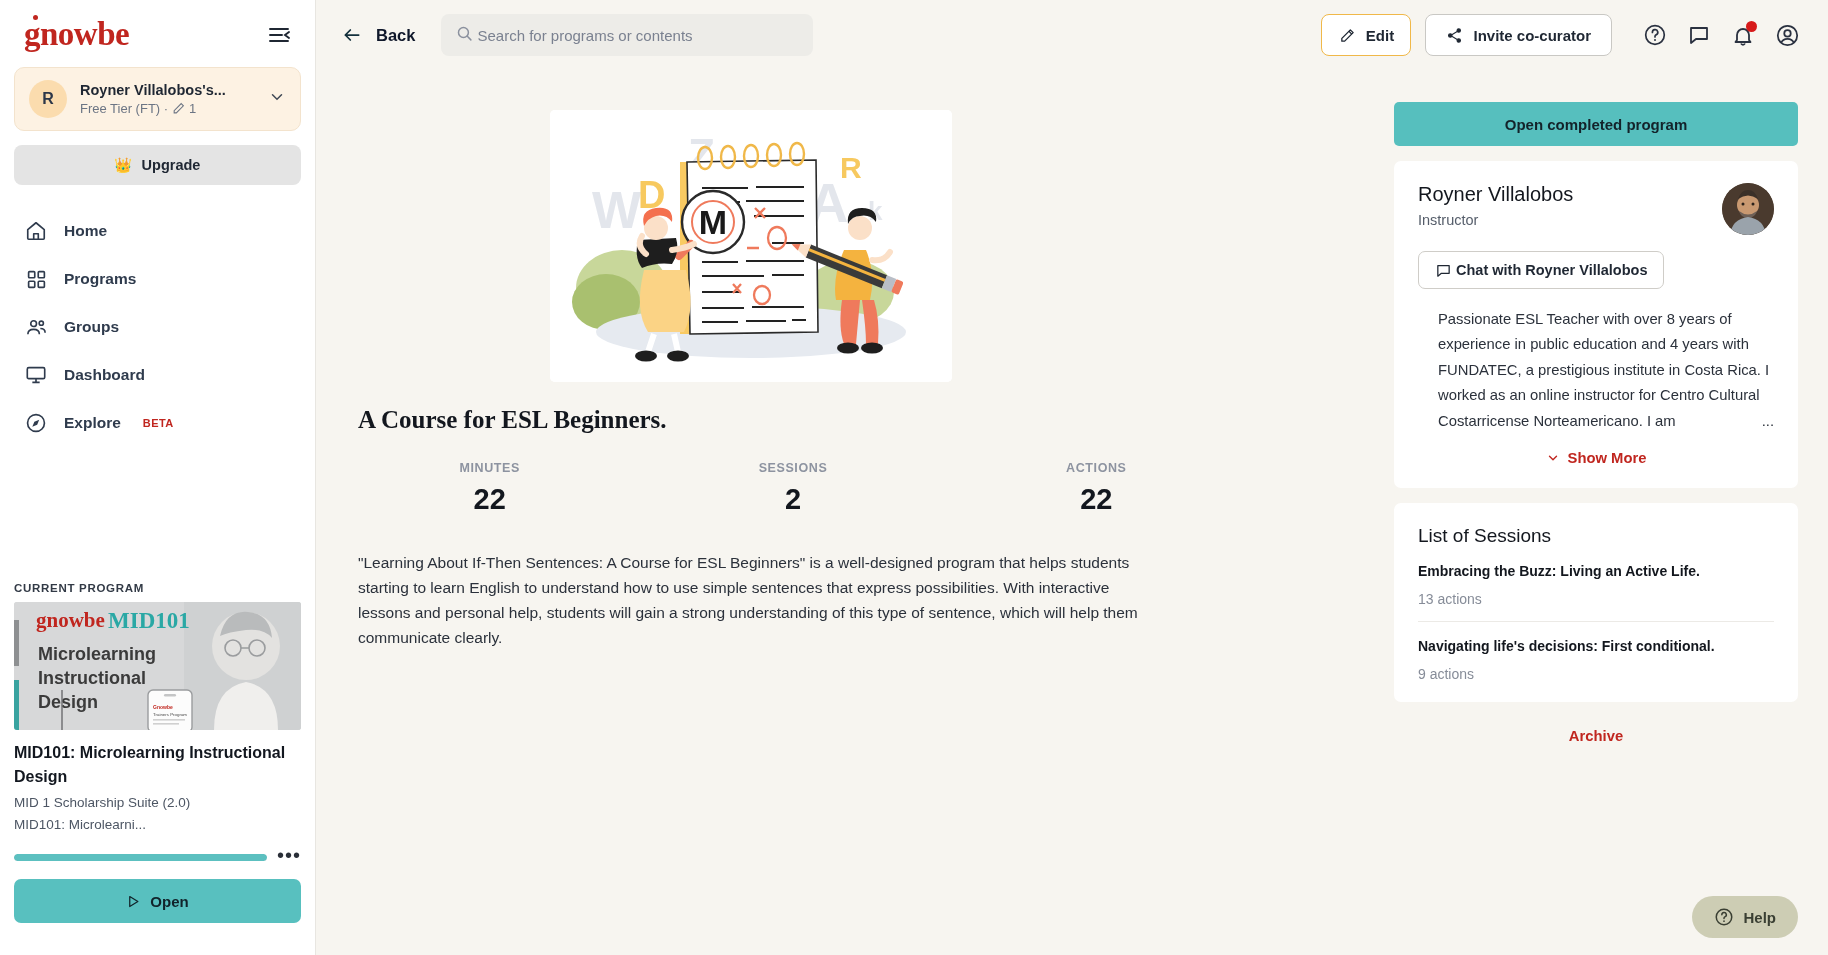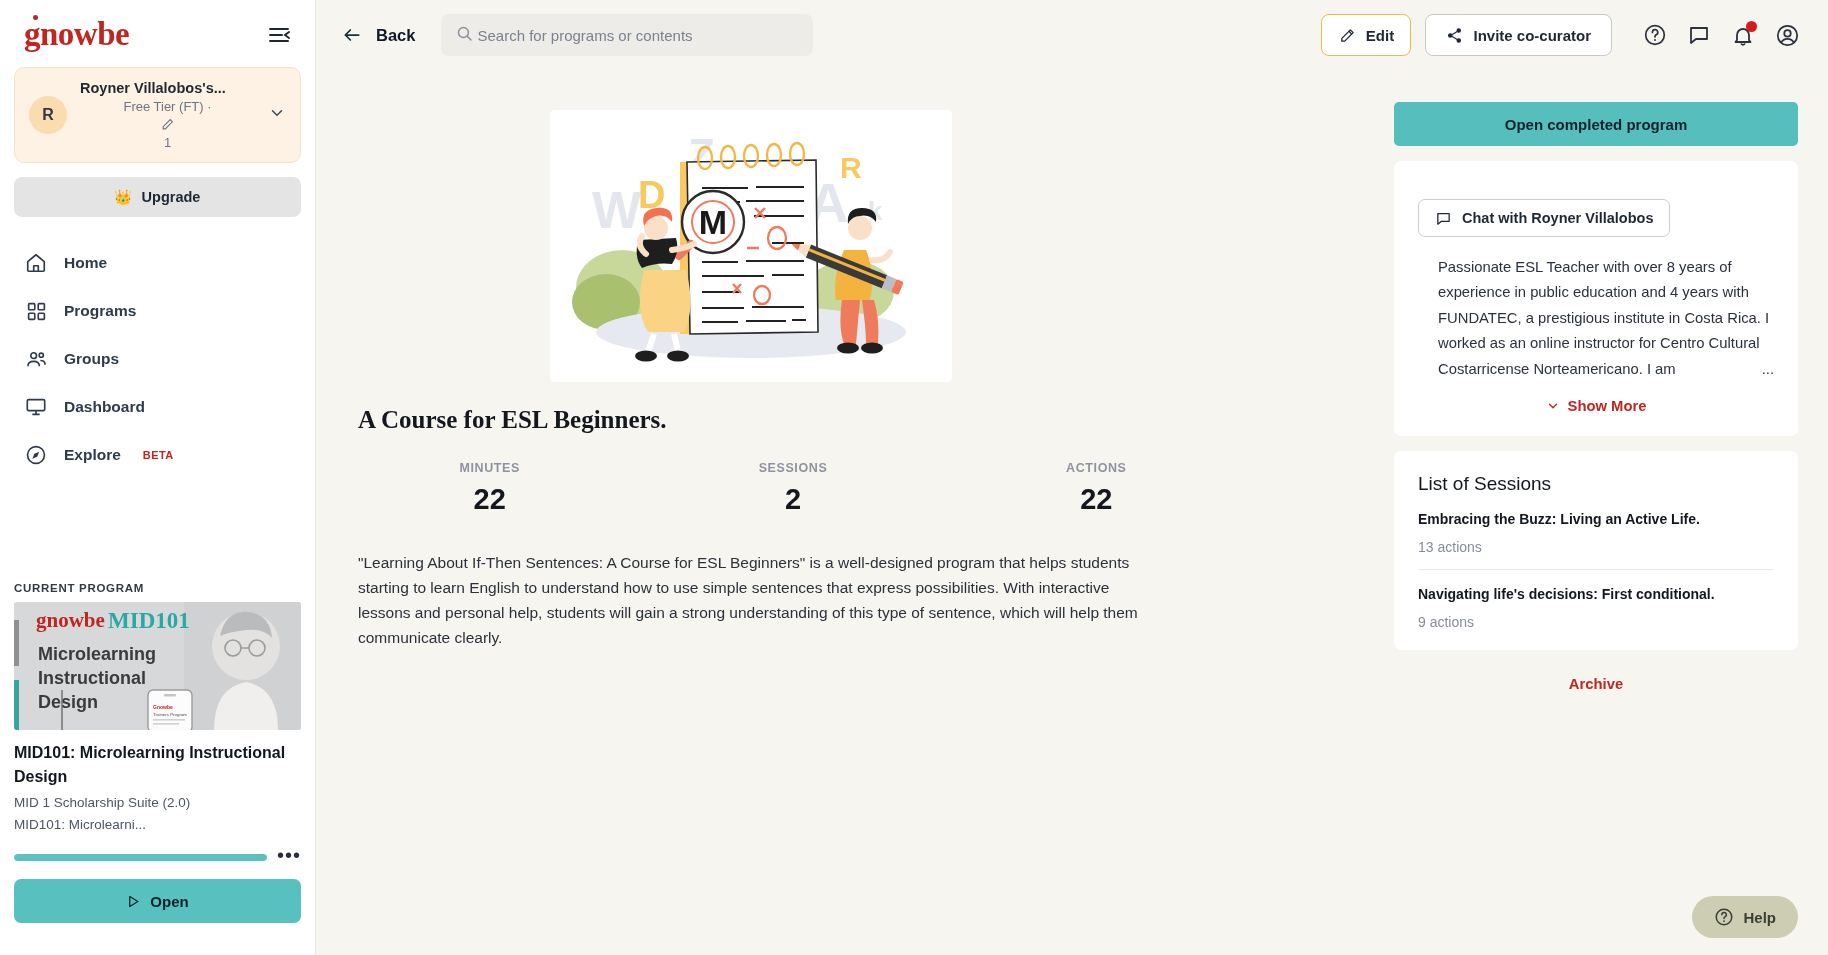--- a/index.html
+++ b/index.html
@@ -42,21 +42,21 @@
     cursor: pointer;
   }
   .avatar-circle {
     width: 38px; height: 38px; flex:0 0 38px; border-radius: 50%;
     background: #fbdcae; color: #2d3748;
     display:flex; align-items:center; justify-content:center;
     font-size: 16px; font-weight: 700;
   }
   .acct-text { flex: 1; min-width: 0; }
   .acct-name { font-size: 14.5px; font-weight: 700; color: #1f2733; white-space: nowrap; overflow: hidden; }
-  .acct-sub { font-size: 13px; color: #6c7584; margin-top: 3px; display:flex; align-items:center; gap:4px;flex-direction:column; }
+  .acct-sub { font-size: 13px; color: #6c7584; margin-top: 3px; display:flex; align-items:center; gap:4px; }
   .chev { color: #3f4854; }
 
   .upgrade-btn {
     margin: 14px 14px 0 14px;
     background: #e4e4e4;
     border-radius: 8px; border: none;
     height: 40px;
     display: flex; align-items: center; justify-content: center; gap: 9px;
     font-size: 14.5px; font-weight: 700; color: #1f2733;
     cursor: pointer;
@@ -137,21 +137,21 @@
     width:100%; height: 44px; border:none; border-radius: 5px;
     background:#56bfbe; color:#13232a; font-size:15px; font-weight:700; cursor:pointer;
   }
   .card { background:#fff; border-radius: 7px; padding: 22px 24px; margin-top: 15px; }
   .instr-head { display:flex; align-items:flex-start; justify-content:space-between; }
   .instr-name { font-size: 20px; font-weight: 400; color:#13171e; }
   .instr-role { font-size: 14.5px; color:#555d6a; margin-top: 6px; }
   .instr-avatar { width: 52px; height:52px; border-radius:50%; flex:0 0 52px; overflow:hidden; background:#5a4a3c; }
   .chat-btn {
     margin-top: 16px; height: 38px; border:1.3px solid #cfcdc8; border-radius: 7px; background:#fff;
-    display:inline-flex; align-items:center; gap:10px; padding: 0 16px;
+    display:inline-flex; align-items:center; gap:4px; padding: 0 16px;
     font-size: 14.5px; font-weight:700; color:#1f2733; cursor:pointer;
   }
   .bio { font-size: 14.8px; line-height: 1.72; color:#2b313b; margin-top: 18px; position:relative;margin-left:20px; }
   .bio-ellipsis { position:absolute; right: 0; bottom: 0; color:#2b313b; }
   .show-more {
     margin-top: 16px; display:flex; align-items:center; justify-content:center; gap:8px;
     font-size: 14.8px; font-weight:700; color:#c0261f; cursor:pointer;
   }
   .sessions-title { font-size: 19px; font-weight:400; color:#13171e; }
   .sess-item { padding: 16px 0 14px 0; border-bottom: 1px solid #eceae6; cursor:pointer; }
@@ -505,20 +505,37 @@
           </div>
         </div>
 
         <p class="desc">"Learning About If-Then Sentences: A Course for ESL Beginners" is a well-designed program that helps students starting to learn English to understand how to use simple sentences that express possibilities. With interactive lessons and personal help, students will gain a strong understanding of this type of sentence, which will help them communicate clearly.</p>
       </div>
 
       <div class="col-right">
         <button class="open-completed">Open completed program</button>
 
         <div class="card">
+          <div class="instr-head">
+            <div>
+              <div class="instr-name">Royner Villalobos</div>
+              <div class="instr-role">Instructor</div>
+            </div>
+            <div class="instr-avatar">
+              <svg width="52" height="52" viewBox="0 0 52 52">
+                <circle cx="26" cy="26" r="26" fill="#4a3a2e"></circle>
+                <circle cx="26" cy="22" r="11" fill="#c99971"></circle>
+                <path d="M16 16 q10 -7 20 0 q-3 -9 -10 -9 q-7 0 -10 9z" fill="#3b3028"></path>
+                <path d="M17 28 q9 7 18 0 q-2 7 -9 7 q-7 0 -9 -7z" fill="#6e6057"></path>
+                <path d="M8 52 q2 -16 18 -18 q16 2 18 18z" fill="#9aa3ab"></path>
+                <circle cx="21" cy="21" r="1.5" fill="#2b211a"></circle>
+                <circle cx="31" cy="21" r="1.5" fill="#2b211a"></circle>
+              </svg>
+            </div>
+          </div>
 
           <div class="chat-btn">
             <svg width="17" height="17" viewBox="0 0 24 24" fill="none" stroke="#1f2733" stroke-width="1.8" stroke-linejoin="round">
                 <path d="M4 5h16v11H9l-5 4z"></path>
               </svg>
             <span>Chat with Royner Villalobos</span>
           </div>
 
           <div class="bio">
             <span>Passionate ESL Teacher with over 8 years of experience in public education and 4 years with FUNDATEC, a prestigious institute in Costa Rica. I worked as an online instructor for Centro Cultural Costarricense Norteamericano. I am</span>

